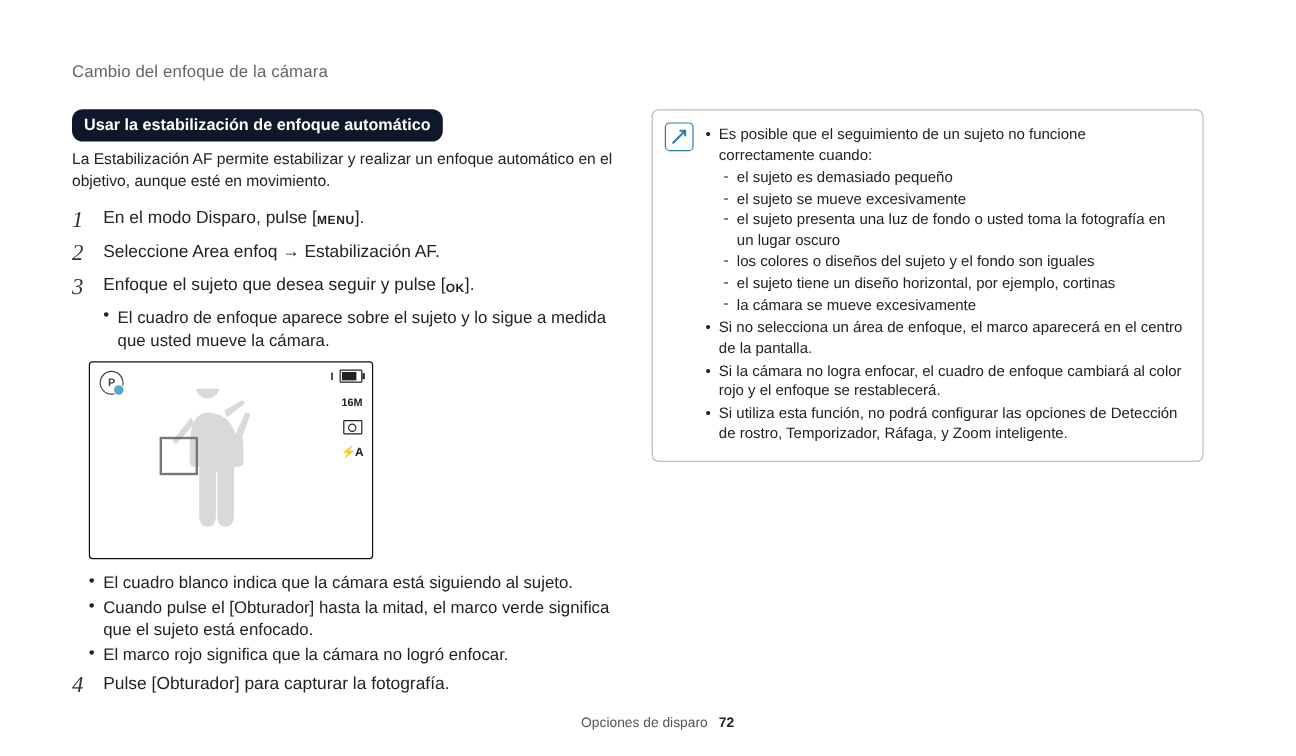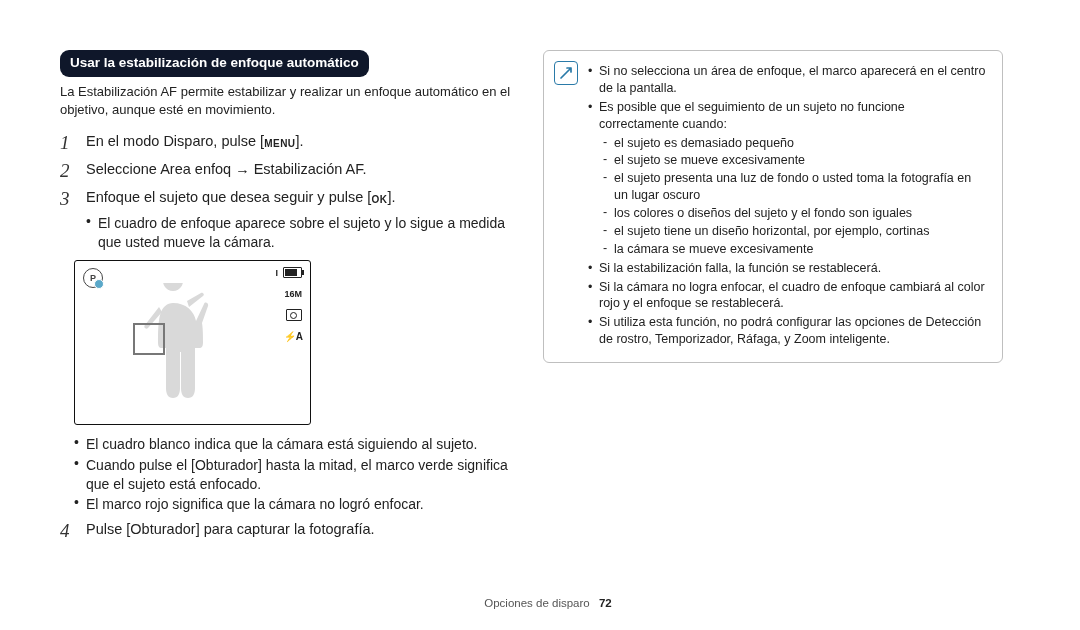--- a/index.html
+++ b/index.html
@@ -205,20 +205,21 @@
     color: #555;
   }
   .footer .pn { font-weight: 700; color: #222; margin-left: 6px;}
   b { font-weight: 400; }
 </style>
 </head>
 <body>
 
 <div class="page">
 
+  <div class="section-title">Cambio del enfoque de la cámara</div>
 
   <div class="columns">
 
     <div class="col-left">
 
       <div class="tag">Usar la estabilización de enfoque automático</div>
       <p class="intro">La Estabilización AF permite estabilizar y realizar un enfoque automático en el objetivo, aunque esté en movimiento.</p>
 
       
       <div class="step">
@@ -291,33 +292,32 @@
     </div>
 
     <div class="col-right">
       <div class="info-box">
         <div class="info-icon">
           <svg width="14" height="14" viewBox="0 0 14 14">
             <path d="M2 12 L12 2 M8 2 h4 v4" fill="none" stroke="#2a7aa8" stroke-width="1.7" stroke-linecap="round" stroke-linejoin="round"></path>
           </svg>
         </div>
         <ul>
-          <li>Si no selecciona un área de enfoque, el marco aparecerá en el centro de la pantalla.</li>
           <li>
             <span>Es posible que el seguimiento de un sujeto no funcione correctamente cuando:</span>
             <ul class="dash">
               <li>el sujeto es demasiado pequeño</li>
               <li>el sujeto se mueve excesivamente</li>
               <li>el sujeto presenta una luz de fondo o usted toma la fotografía en un lugar oscuro</li>
               <li>los colores o diseños del sujeto y el fondo son iguales</li>
               <li>el sujeto tiene un diseño horizontal, por ejemplo, cortinas</li>
               <li>la cámara se mueve excesivamente</li>
             </ul>
           </li>
-          <li>Si la estabilización falla, la función se restablecerá.</li>
+          <li>Si no selecciona un área de enfoque, el marco aparecerá en el centro de la pantalla.</li>
           <li>Si la cámara no logra enfocar, el cuadro de enfoque cambiará al color rojo y el enfoque se restablecerá.</li>
           <li>Si utiliza esta función, no podrá configurar las opciones de Detección de rostro, Temporizador, Ráfaga, y Zoom inteligente.</li>
         </ul>
       </div>
     </div>
 
   </div>
 
   <div class="footer">
     <span>Opciones de disparo</span>

